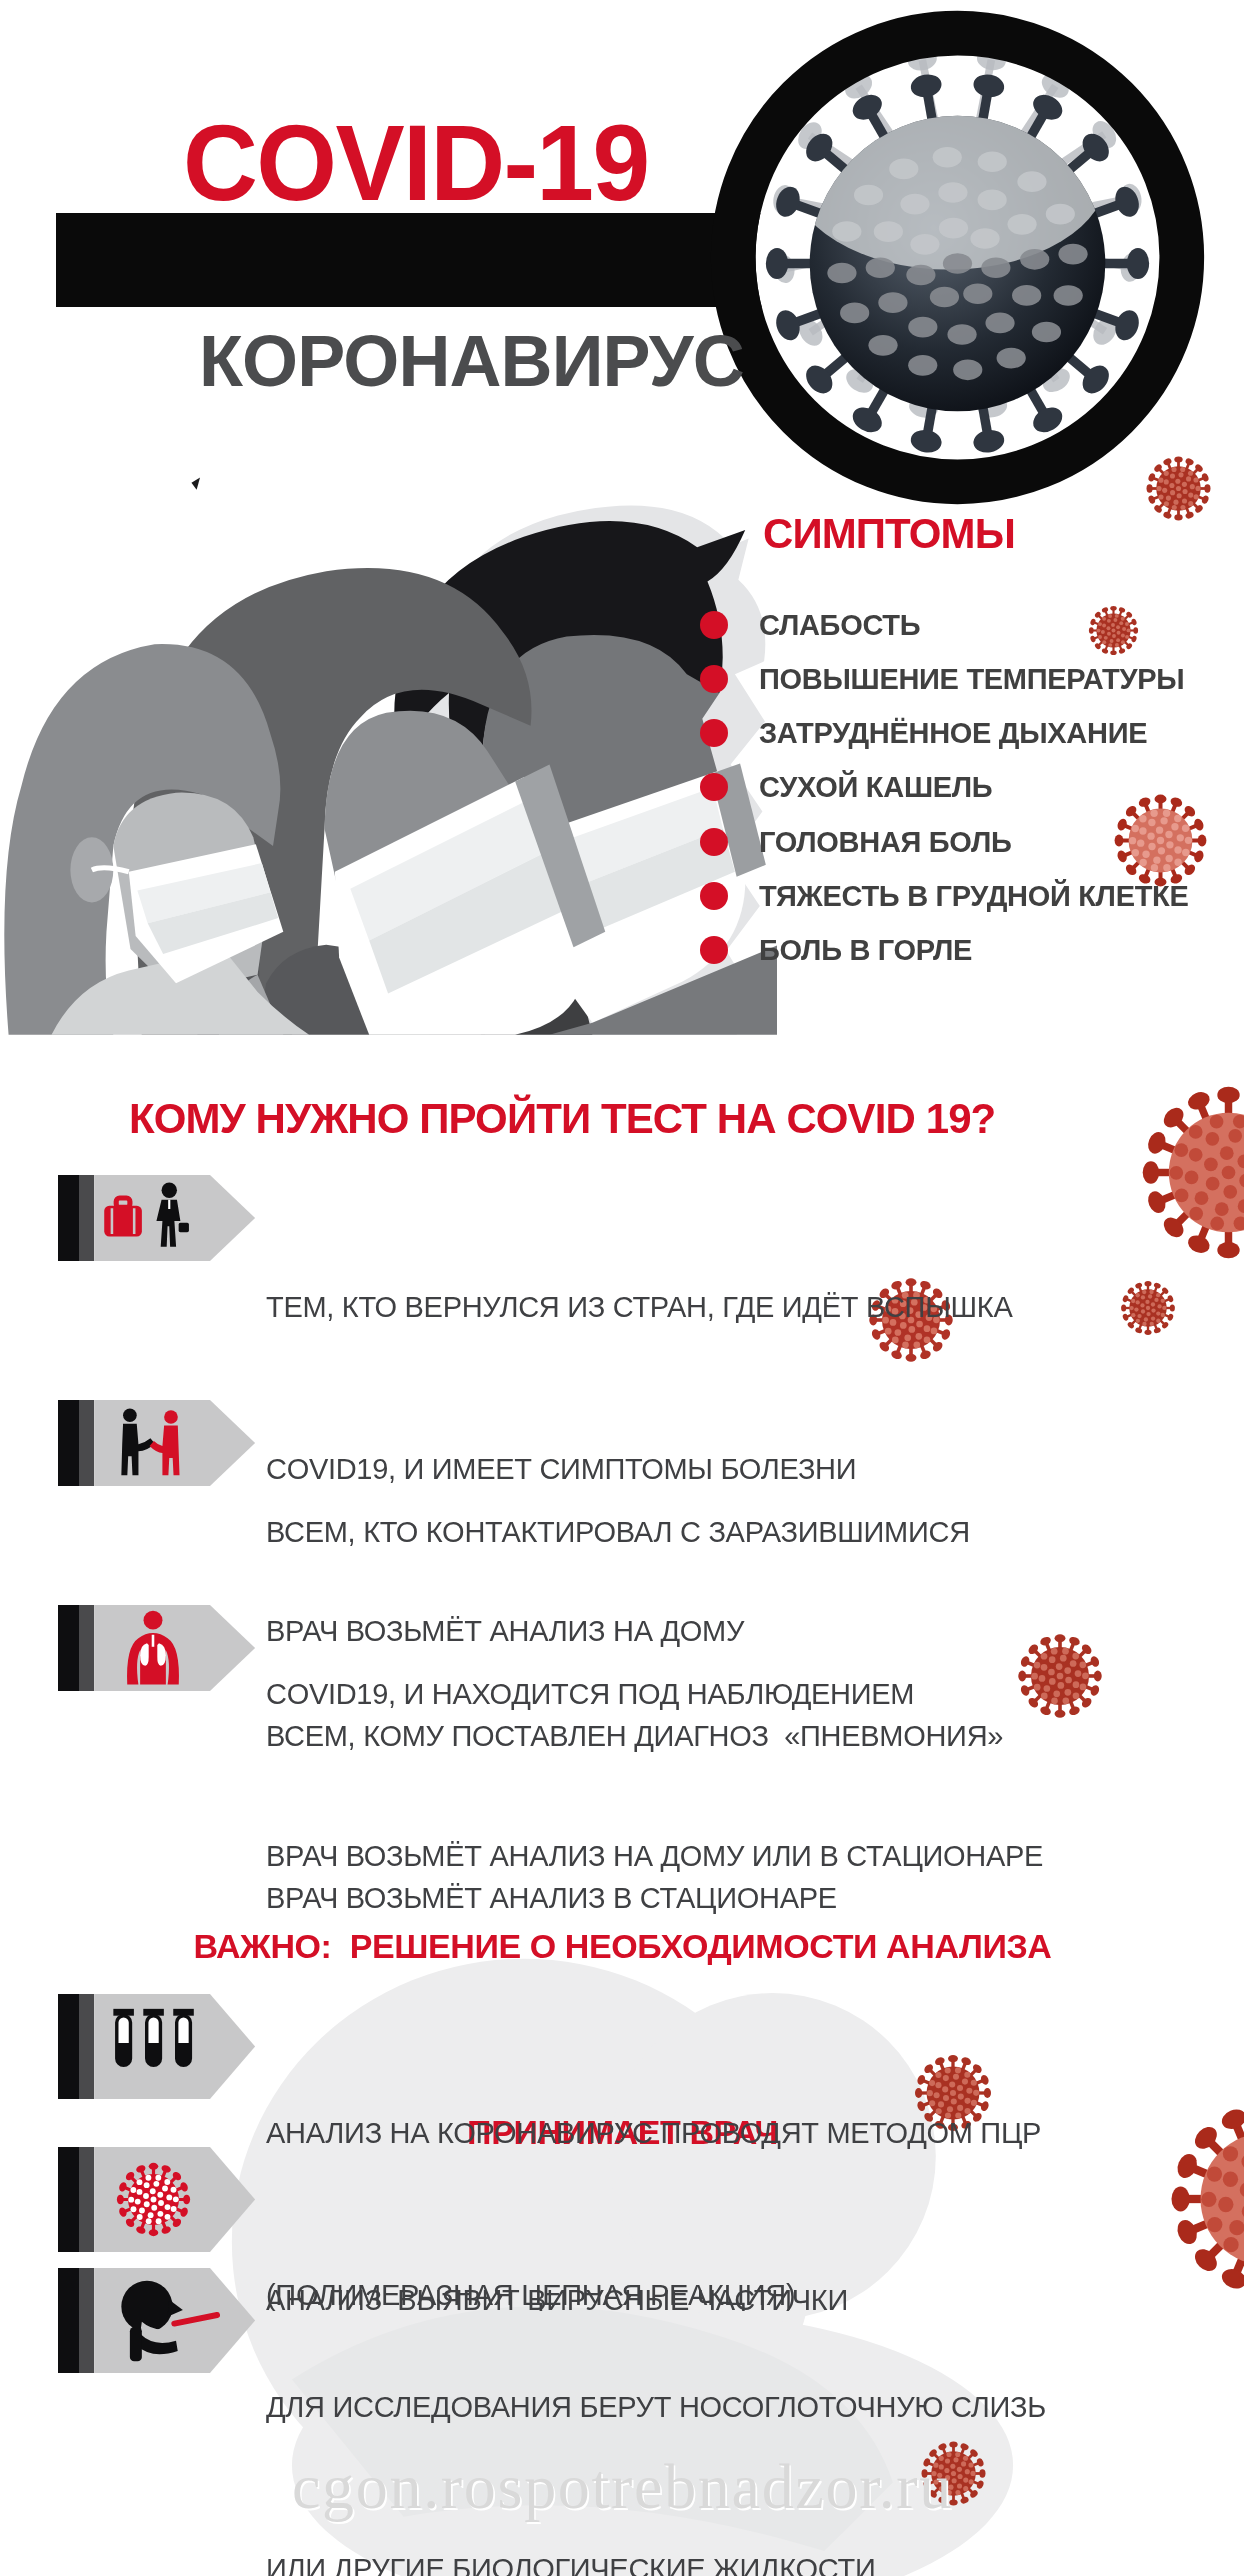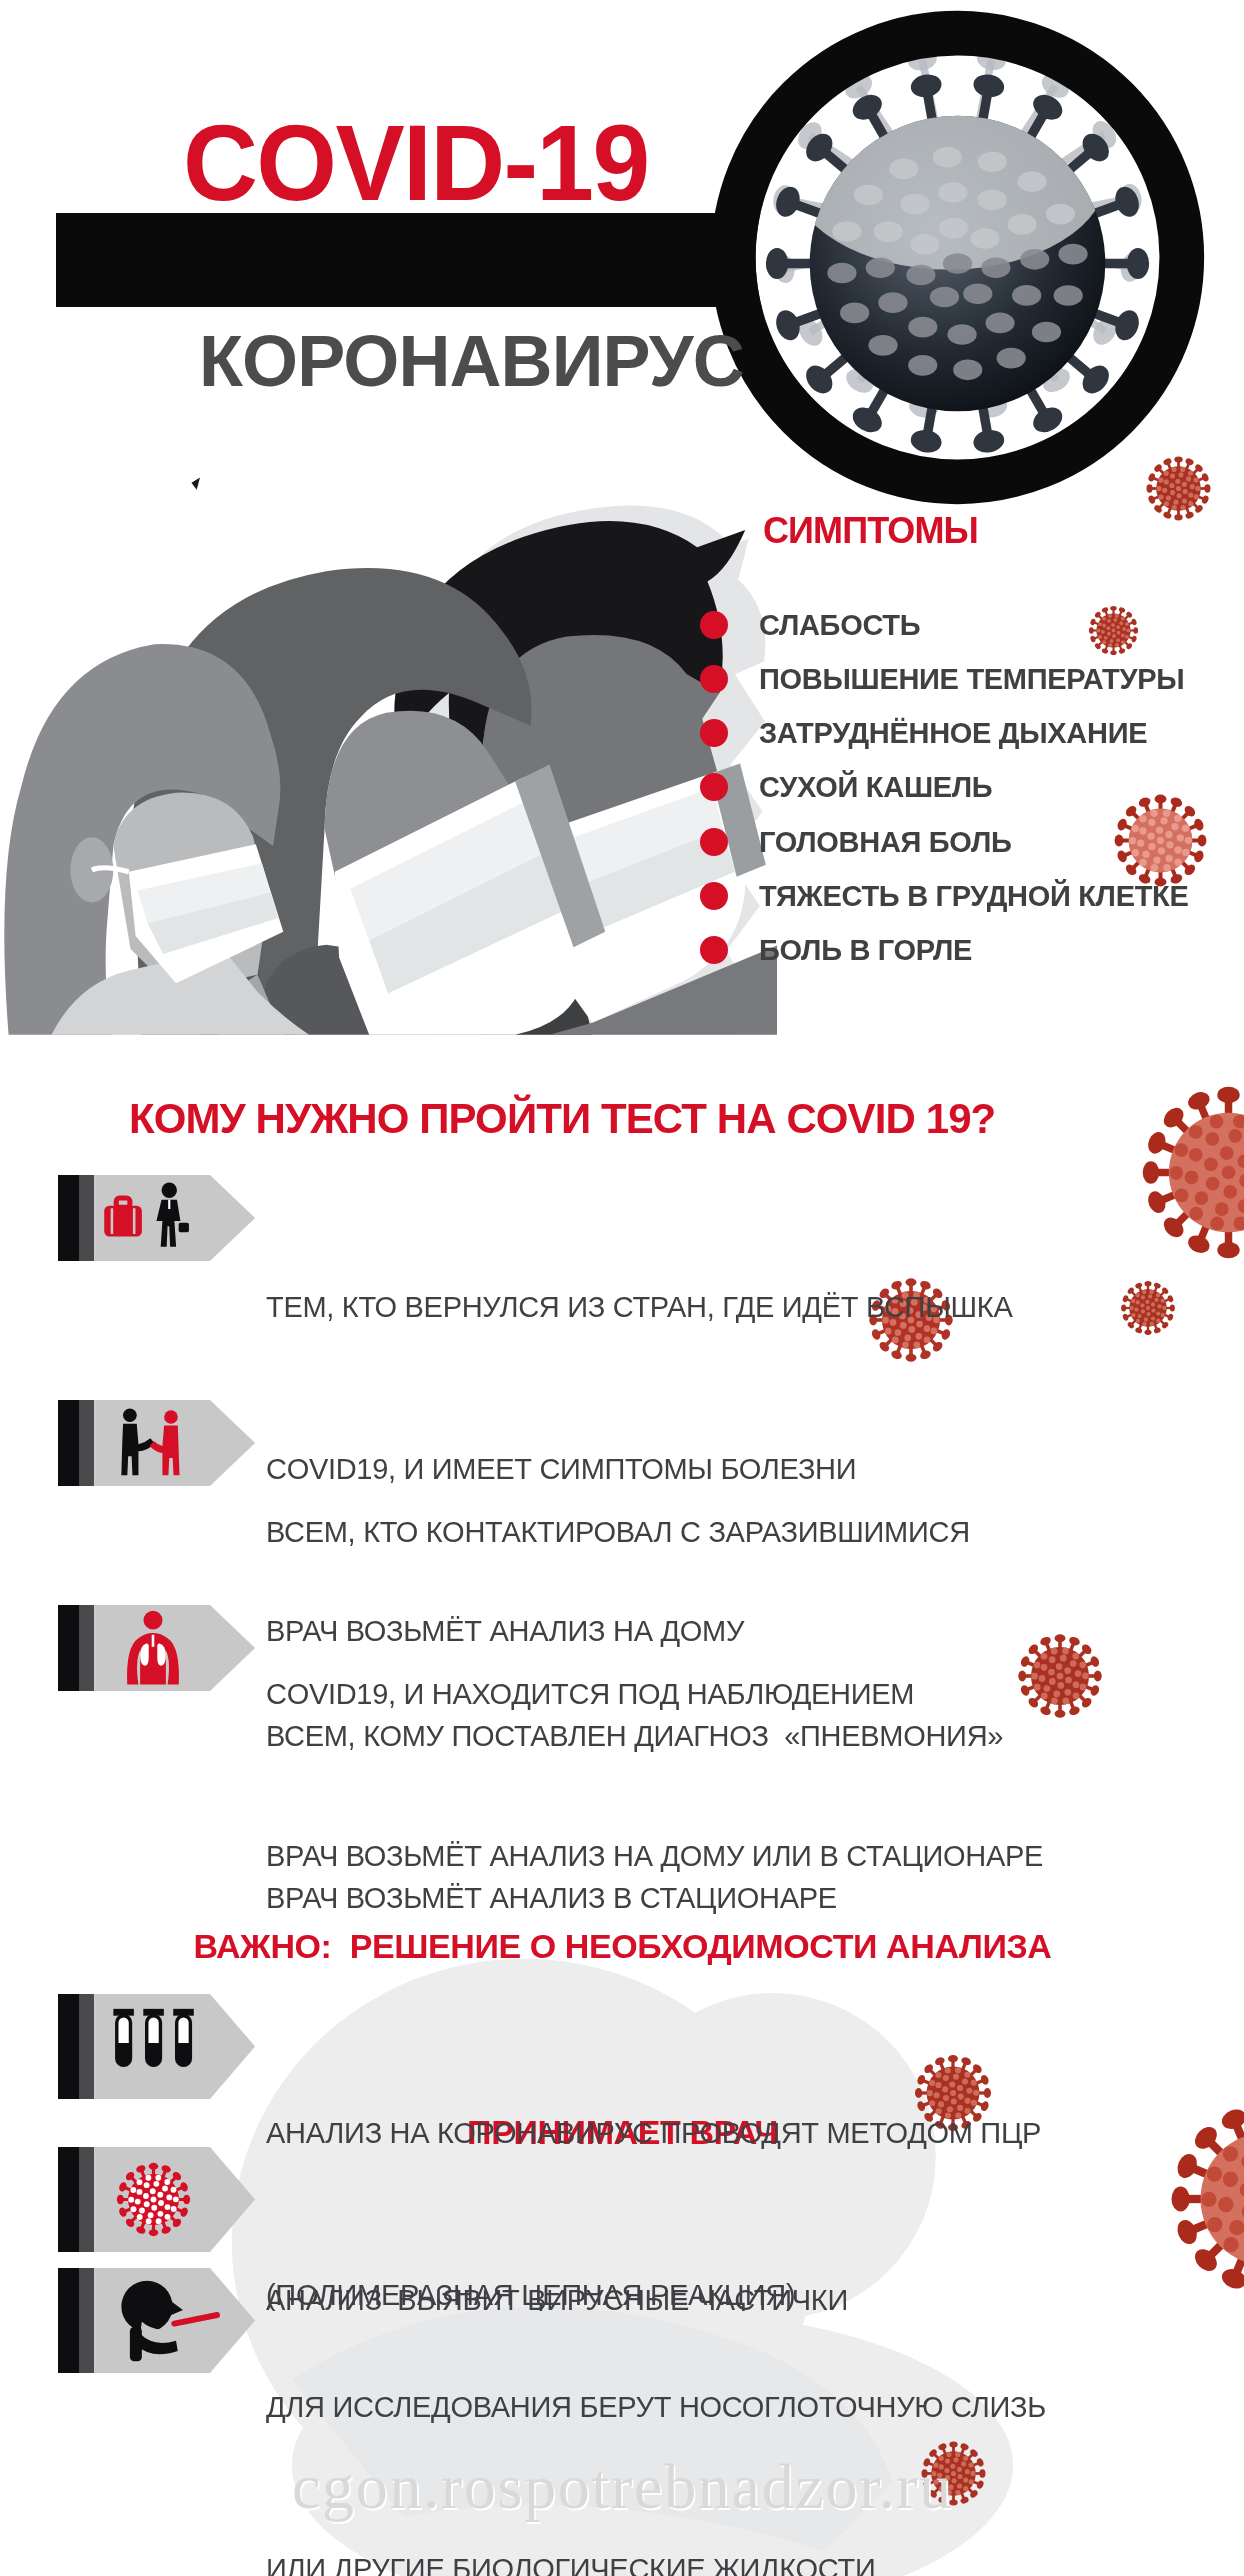--- a/index.html
+++ b/index.html
@@ -5,21 +5,21 @@
   html,body{margin:0;padding:0;background:#ffffff;}
   .page{position:relative;width:1245px;height:2576px;background:#fff;overflow:hidden;
         font-family:"Liberation Sans","DejaVu Sans",sans-serif;}
   .abs{position:absolute;}
   
   .covid-title{left:183px;top:101px;font-size:107px;font-weight:bold;letter-spacing:-1.7px;
                color:var(--accent);z-index:4;transform:scaleX(.97);transform-origin:left;}
   .handle-bar{left:56px;top:213px;width:730px;height:94px;background:#0a0a0a;z-index:1;}
   .coronavirus-sub{left:199px;top:320px;font-size:72px;font-weight:bold;color:#4b4c4e;
                    letter-spacing:-0.9px;z-index:4;}
-  .sym-title{left:763px;top:510px;font-size:36px;font-weight:bold;color:var(--accent);
+  .sym-title{left:763px;top:510px;font-size:42px;font-weight:bold;color:var(--accent);
              letter-spacing:-0.9px;z-index:3;}
   .symptom{left:700px;height:34px;display:flex;align-items:center;gap:31px;z-index:3;}
   .symptom .dot{width:28px;height:28px;border-radius:50%;background:var(--accent);flex:0 0 28px;}
   .symptom .lbl{font-size:29px;font-weight:bold;color:#404040;letter-spacing:-0.3px;white-space:pre;}
   .heading{left:129px;top:1095px;font-size:42px;font-weight:bold;color:var(--accent);
            letter-spacing:-0.9px;z-index:3;white-space:pre;}
   
   .banner{left:58px;display:flex;z-index:2;}
   .banner .b1{width:20.6px;background:#0e0e10;}
   .banner .b2{width:15.5px;background:#4a4a4c;}

